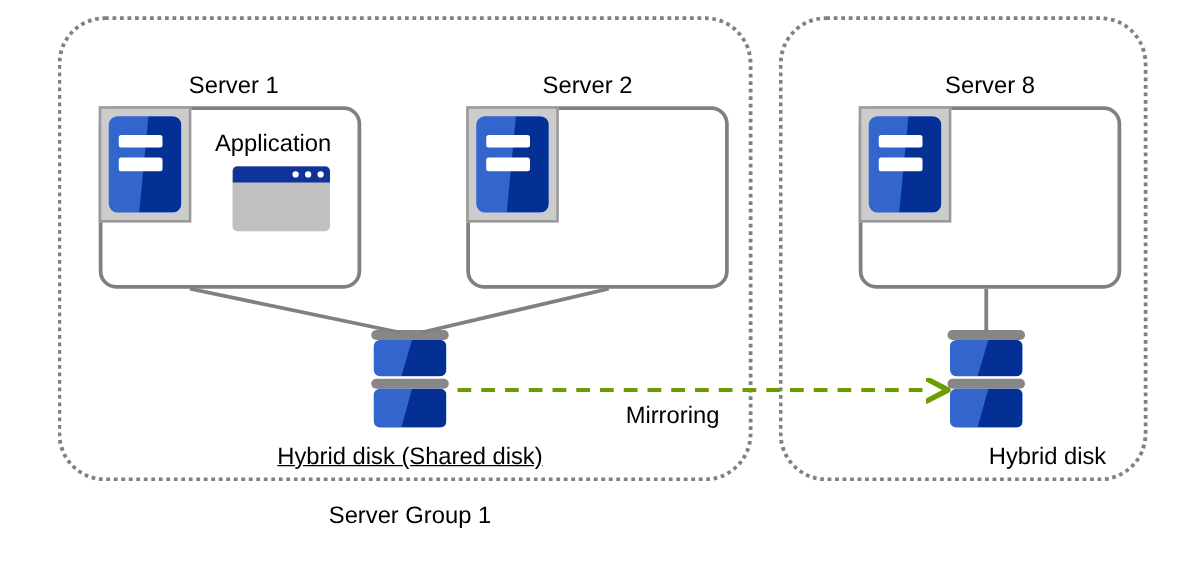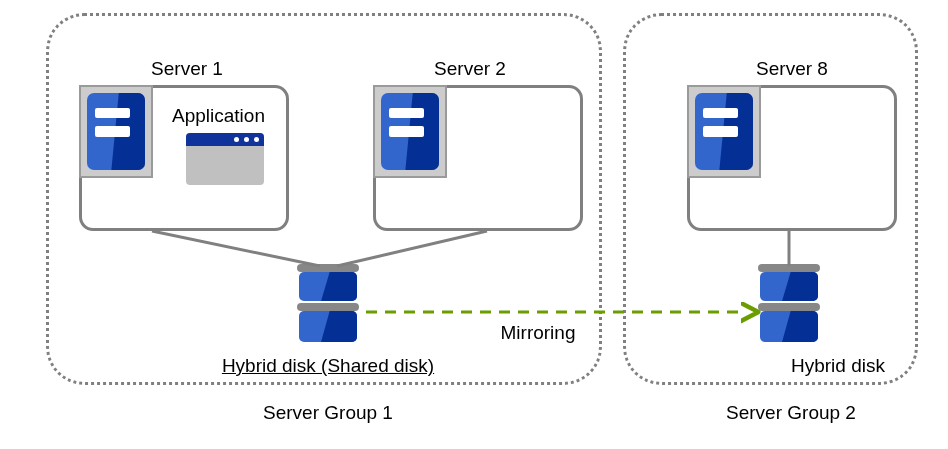--- a/index.html
+++ b/index.html
@@ -213,21 +213,20 @@
 
   <div class="disk" style="left:758px; top:264px; width:62px; height:78px;">
     <div class="disk-plate" style="top:0px;"></div>
     <div class="disk-block" style="top:8px; height:29px;"></div>
     <div class="disk-plate" style="top:39px;"></div>
     <div class="disk-block" style="top:47px; height:31px;"></div>
   </div>
 
   <div class="label centered" style="left:791px; top:355px;margin-left:47px;">Hybrid disk</div>
 
-  <div class="label centered" style="left:791px; top:402px;">Server Group 2</div>
 
   <svg id="wires" viewBox="0 0 948 449">
     <defs>
       <marker id="greenArrow" markerWidth="7" markerHeight="7" refX="1.2" refY="3" orient="auto" markerUnits="strokeWidth">
         <path d="M0,0.2 L5.4,3 L0,5.8" fill="none" stroke="#6b9d00" stroke-width="1.35" stroke-linecap="round" stroke-linejoin="round"></path>
       </marker>
     </defs>
 
     <line x1="152" y1="231" x2="320" y2="266" stroke="#808080" stroke-width="3"></line>
 

